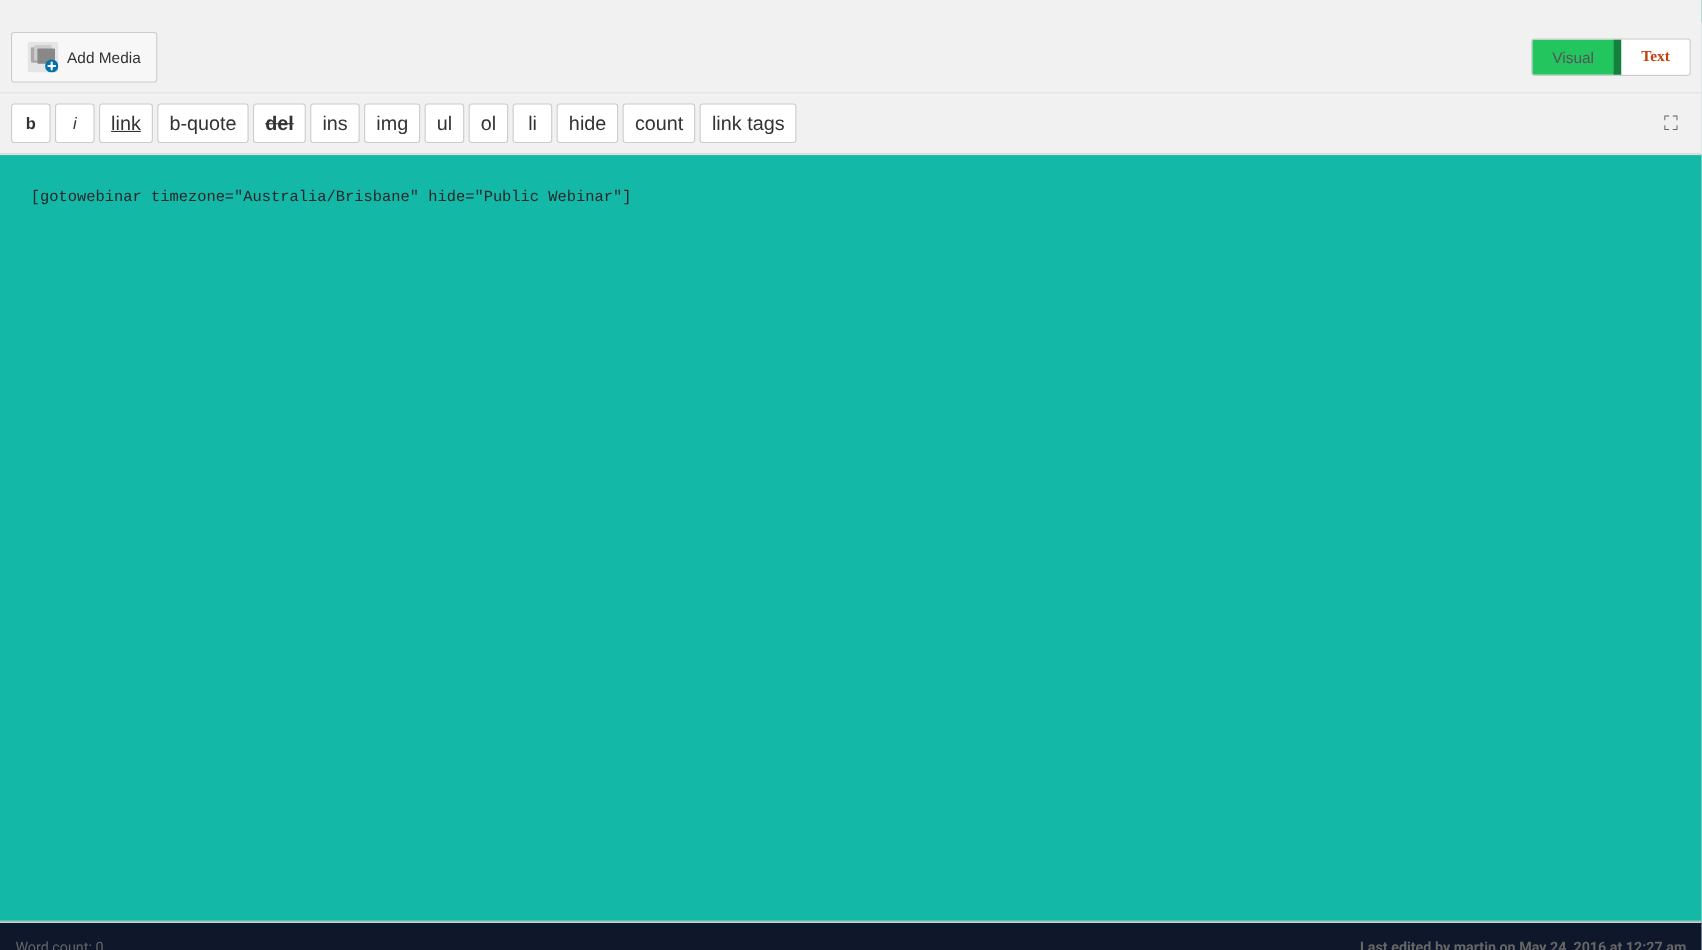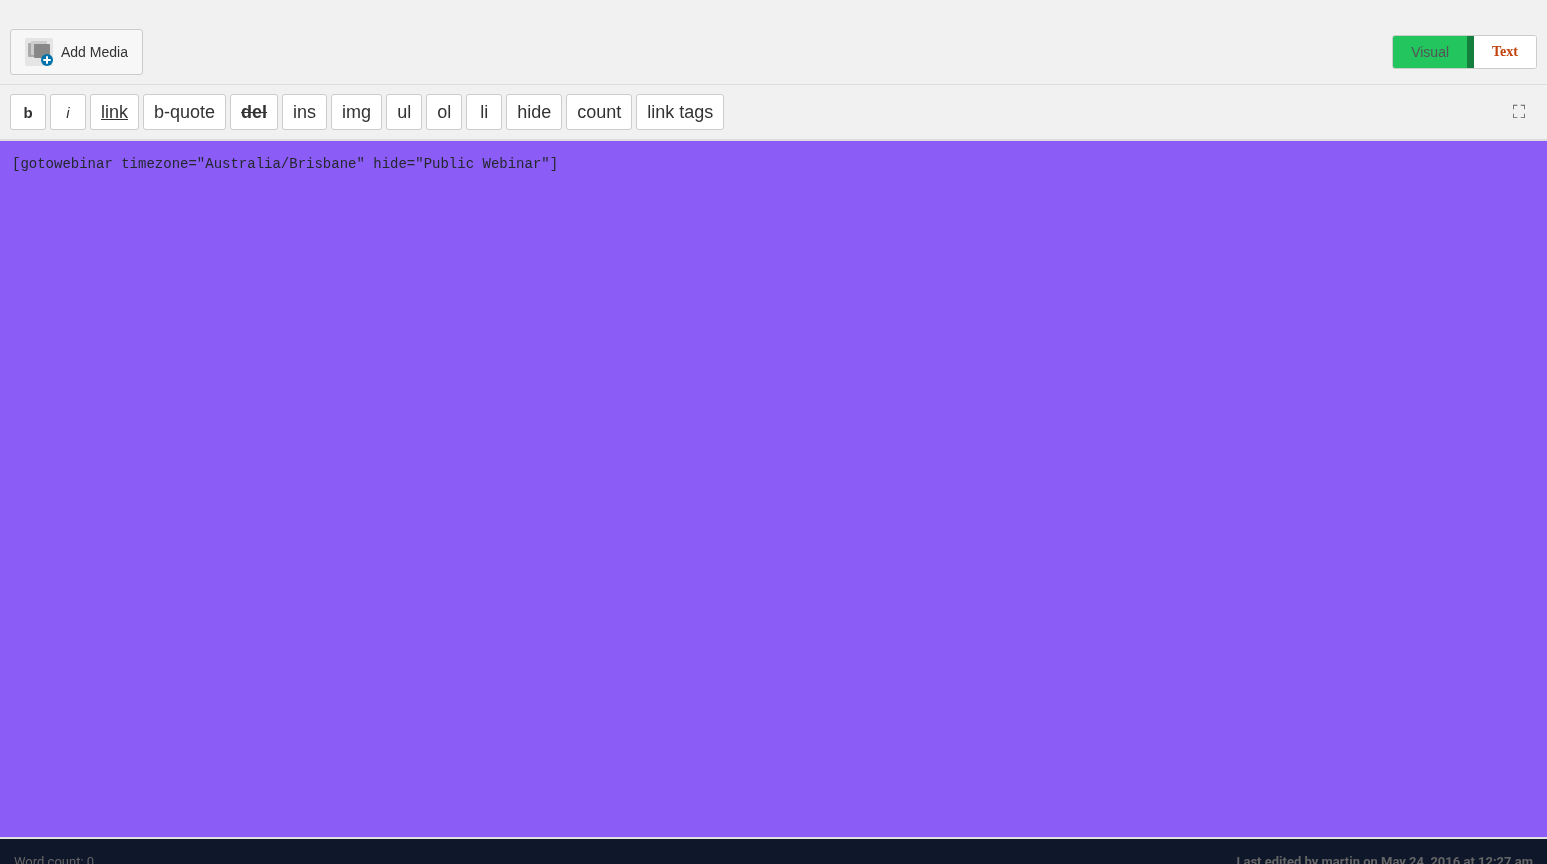--- a/index.html
+++ b/index.html
@@ -150,25 +150,25 @@
       height: 36px;
       background: transparent;
       border: none;
       cursor: pointer;
       color: #666;
       font-size: 20px;
     }
 
     
     .editor-content {
-      background: #8b5cf6;
+      background: #14b8a6;
       flex: 1;
       border: 1px solid #ddd;
       margin: 0;
-      padding: 12px;
+      padding: 28px;
       min-height: 600px;
       font-family: Consolas, Monaco, "Courier New", monospace;
       font-size: 14px;
       color: #333;
       line-height: 1.6;
       resize: none;
       outline: none;
       border-left: none;
       border-right: none;
     }

